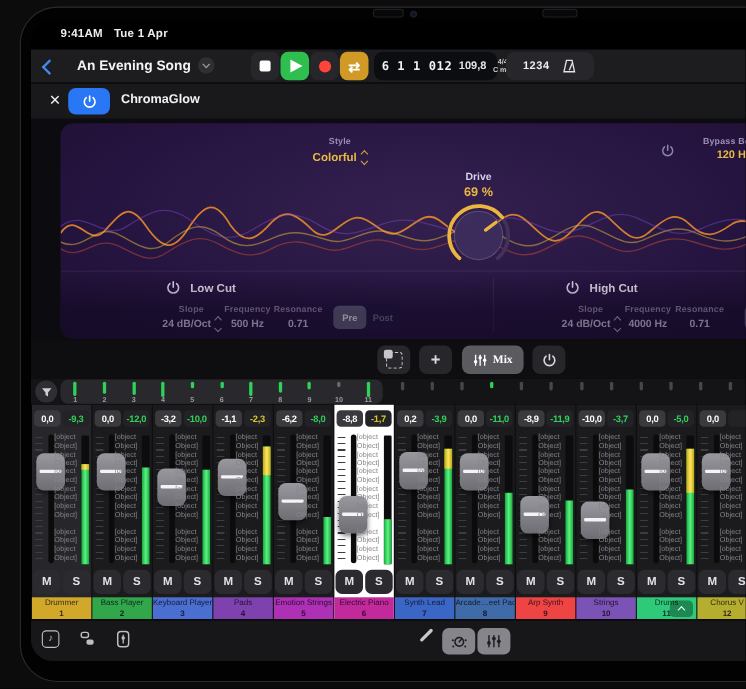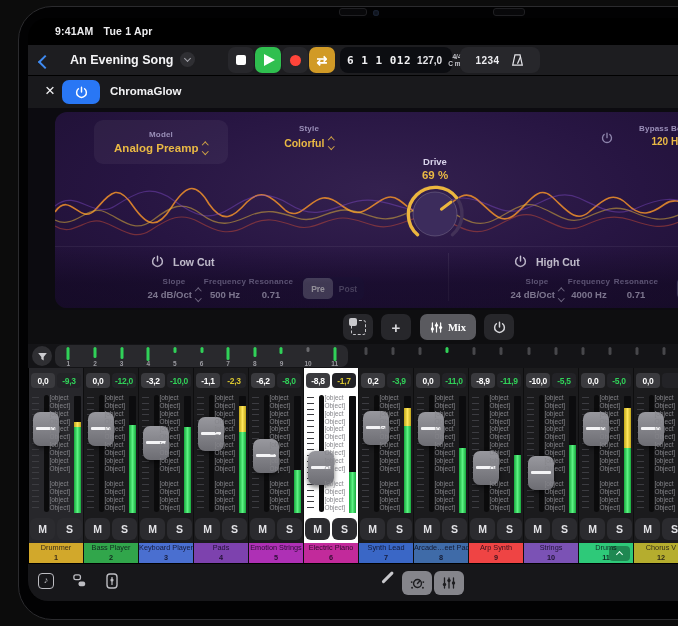--- a/index.html
+++ b/index.html
@@ -162,21 +162,21 @@
         <div class="play-glyph"></div>
       </div>
     <div class="tbtn" style="left:254px;">
         <div class="rec-glyph"></div>
       </div>
     <div class="tbtn cycle-btn" style="left:281px;">
         <div class="cycle-glyph">⇄</div>
       </div>
     <div class="lcd">
       <span class="lcd-pos">6 1 1 012</span>
-      <span class="lcd-tempo">127,0</span>
+      <span class="lcd-tempo">109,8</span>
       <span class="lcd-col">
         <span class="lcd-ts">4/4</span>
         <span class="lcd-key">C maj</span>
       </span>
       <span class="lcd-col">
         <span class="lcd-inout">In Out</span>
         <span class="lcd-midi">MIDI</span>
       </span>
     </div>
     <div class="countpill">
@@ -200,30 +200,20 @@
 
   <div class="plugarea">
     <div class="panel">
       <svg class="waves" viewBox="0 0 660 96" preserveAspectRatio="none">
         <path d="M0,52 C15,30 25,66 40,50 C55,34 62,22 78,46 C92,66 102,70 116,48 C130,26 140,20 154,44 C168,64 178,58 192,42 C206,28 216,36 230,50 C244,62 254,40 268,38 C282,36 292,56 306,52 C320,48 330,30 344,40 C358,50 368,62 382,54 C396,46 406,28 420,38 C434,48 444,66 458,56 C472,46 482,24 496,36 C510,48 520,64 534,52 C548,40 558,30 572,44 C586,58 596,54 610,44 C624,34 640,52 660,46" fill="none" stroke="#e6892b" stroke-width="1.6" opacity=".9"></path>
         <path d="M0,60 C20,70 32,44 50,52 C68,60 80,74 98,60 C116,46 128,40 146,54 C164,68 176,64 194,56 C212,48 224,52 242,58 C260,64 272,50 290,50 C308,50 320,62 338,58 C356,54 368,42 386,48 C404,54 416,68 434,62 C452,56 464,40 482,46 C500,52 512,66 530,58 C548,50 560,44 578,52 C596,60 608,62 626,54 C640,48 650,56 660,52" fill="none" stroke="#e8b93a" stroke-width="1.3" opacity=".5"></path>
         <path d="M0,66 C18,78 30,56 48,62 C66,68 78,82 96,70 C114,58 126,52 144,62 C162,72 174,76 192,66 C210,56 222,60 240,66 C258,72 270,58 288,58 C306,58 318,70 336,66 C354,62 366,52 384,58 C402,64 414,76 432,70 C450,64 462,50 480,56 C498,62 510,74 528,66 C546,58 558,54 576,60 C594,66 606,70 624,62 C640,56 652,62 660,60" fill="none" stroke="#d84f35" stroke-width="1.2" opacity=".45"></path>
         <path d="M0,46 C22,28 38,60 60,46 C82,32 96,24 118,40 C140,56 154,62 176,48 C198,34 212,30 234,44 C256,58 270,52 292,44 C314,36 328,42 350,48 C372,54 386,38 408,38 C430,38 444,56 466,50 C488,44 502,28 524,38 C546,48 560,58 582,48 C604,38 620,36 642,46 C652,50 656,48 660,46" fill="none" stroke="#8a4fd8" stroke-width="1.2" opacity=".4"></path>
       </svg>
 
-      <div class="modelbox">
-        <span class="lbl">Model</span>
-        <span class="valline gold">
-            <span>Analog Preamp</span>
-          <span class="stepper">
-              <span class="chv up"></span>
-              <span class="chv down"></span>
-            </span>
-          </span>
-      </div>
       <div class="stylebox">
         <span class="lbl">Style</span>
         <span class="valline gold" style="font-size:10.5px;">
             <span>Colorful</span>
           <span class="stepper">
               <span class="chv up"></span>
               <span class="chv down"></span>
             </span>
           </span>
       </div>
@@ -780,21 +770,21 @@
         <div class="namelab" style="background: #ef4444;">
           <div class="nm">Arp Synth</div>
           <div class="nn">9</div>
 
         </div>
       </div>
 
       <div class="strip" style="background: rgb(27, 27, 29);">
         <div class="dbrow">
           <div class="db vol">-10,0</div>
-          <div class="db peak" style="color: rgb(48, 209, 88);">-5,5</div>
+          <div class="db peak" style="color: rgb(48, 209, 88);">-3,7</div>
         </div>
         <div class="fzone">
           <div class="ticks"></div>
           <div class="groove"></div>
           <div class="handle" style="top: 64px;"></div>
           <div class="scale">
 
           <span class="sc">[object Object]</span>
             <span class="sc">[object Object]</span>
             <span class="sc">[object Object]</span>

